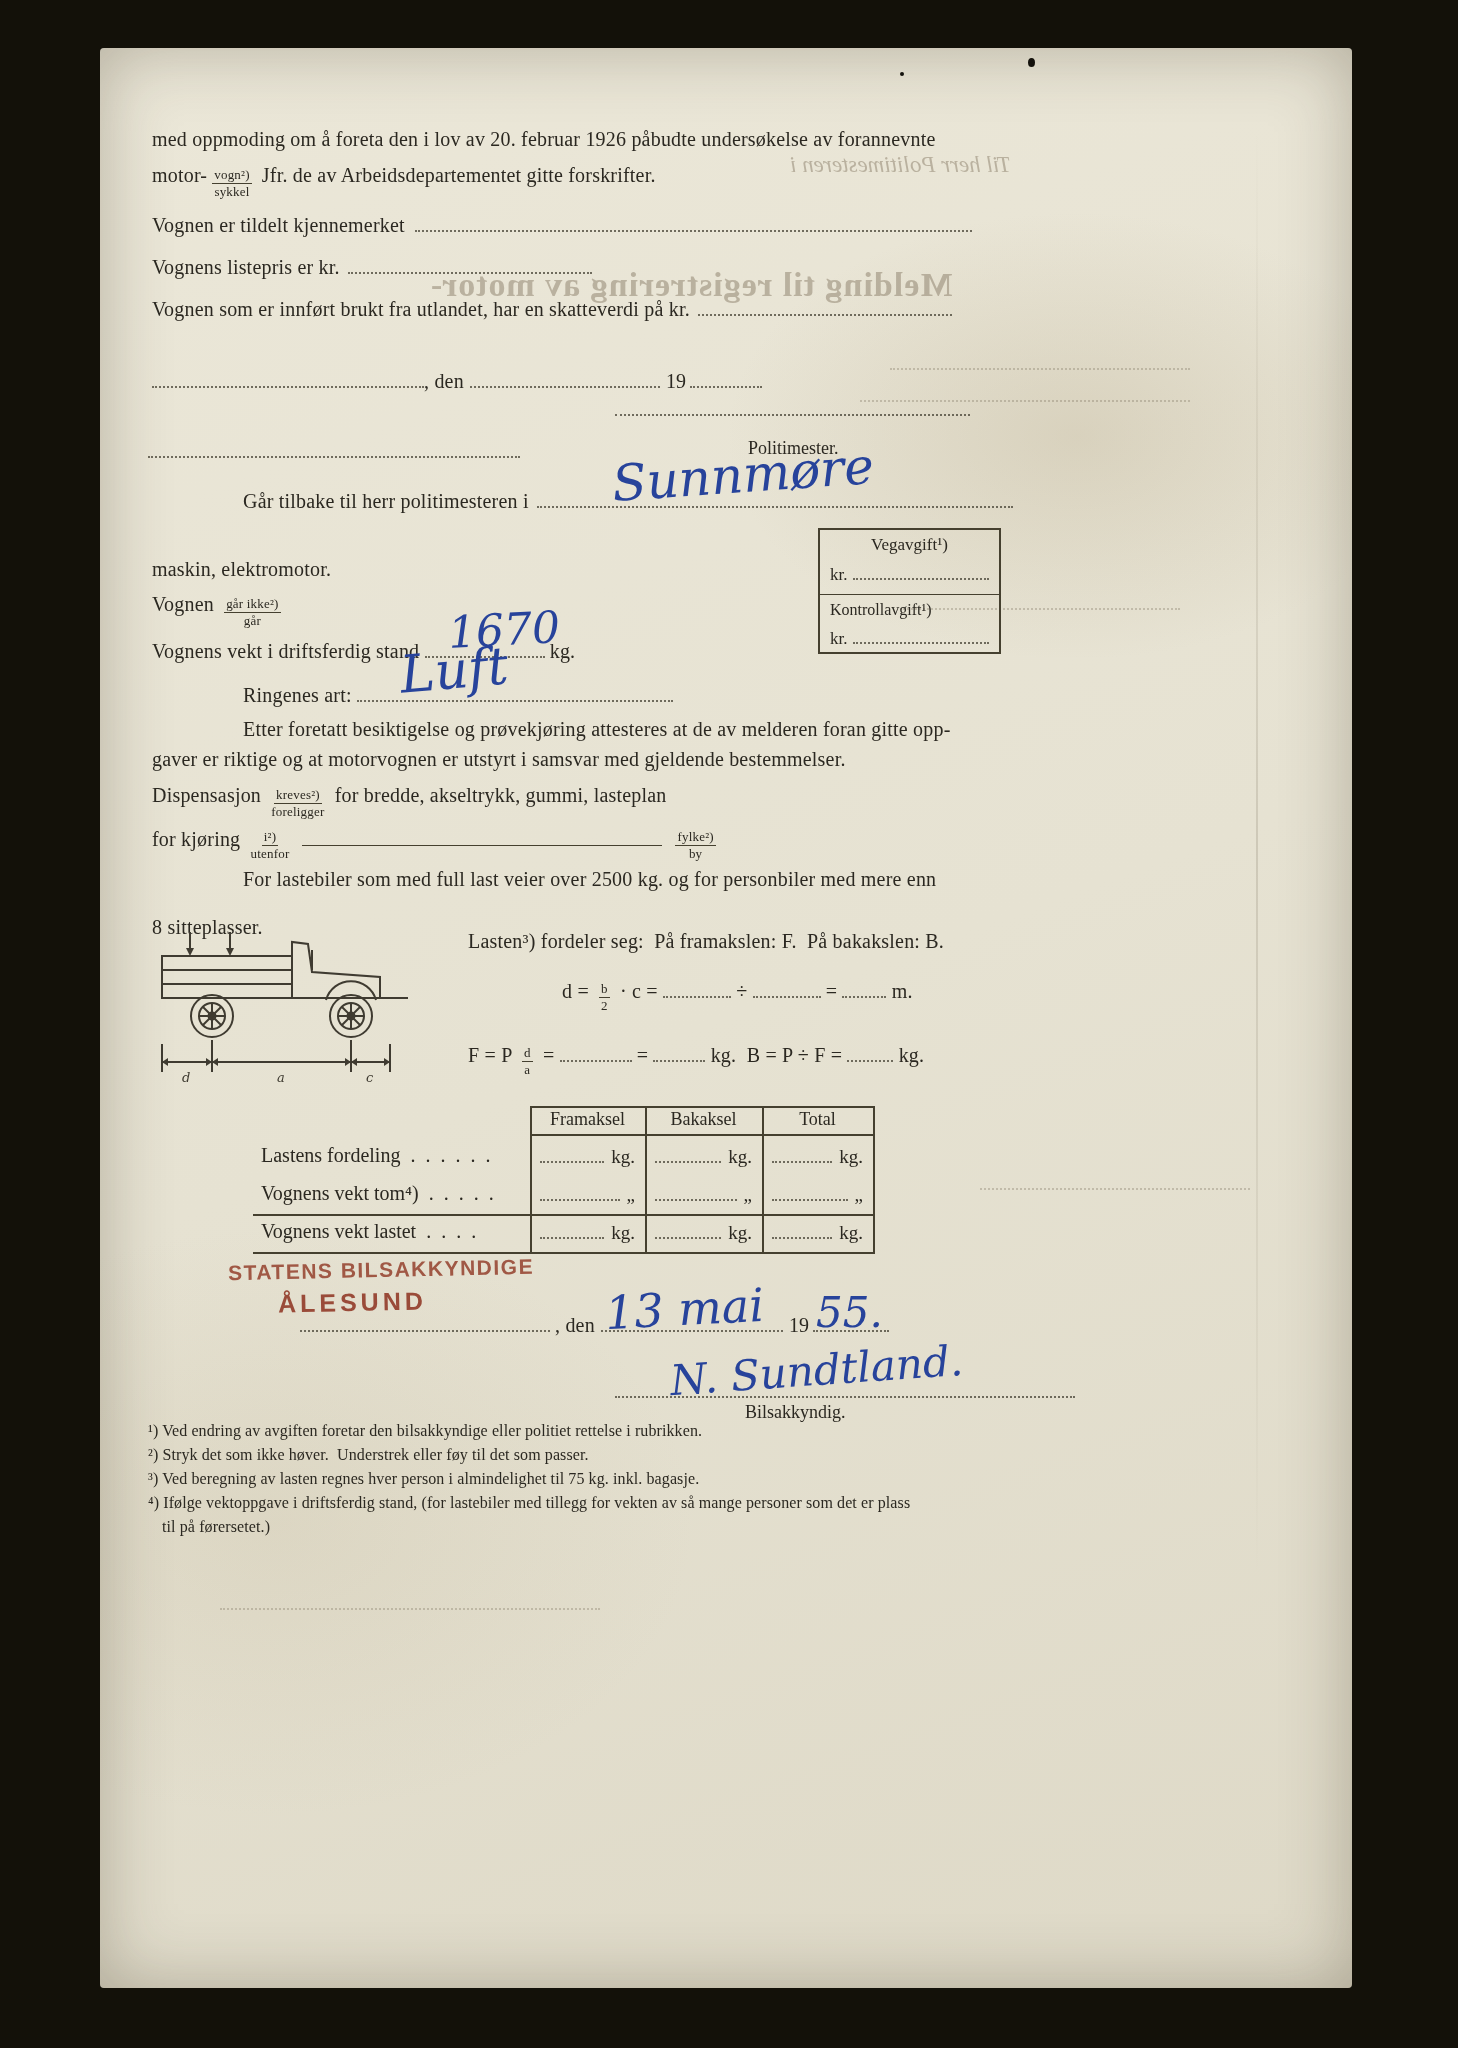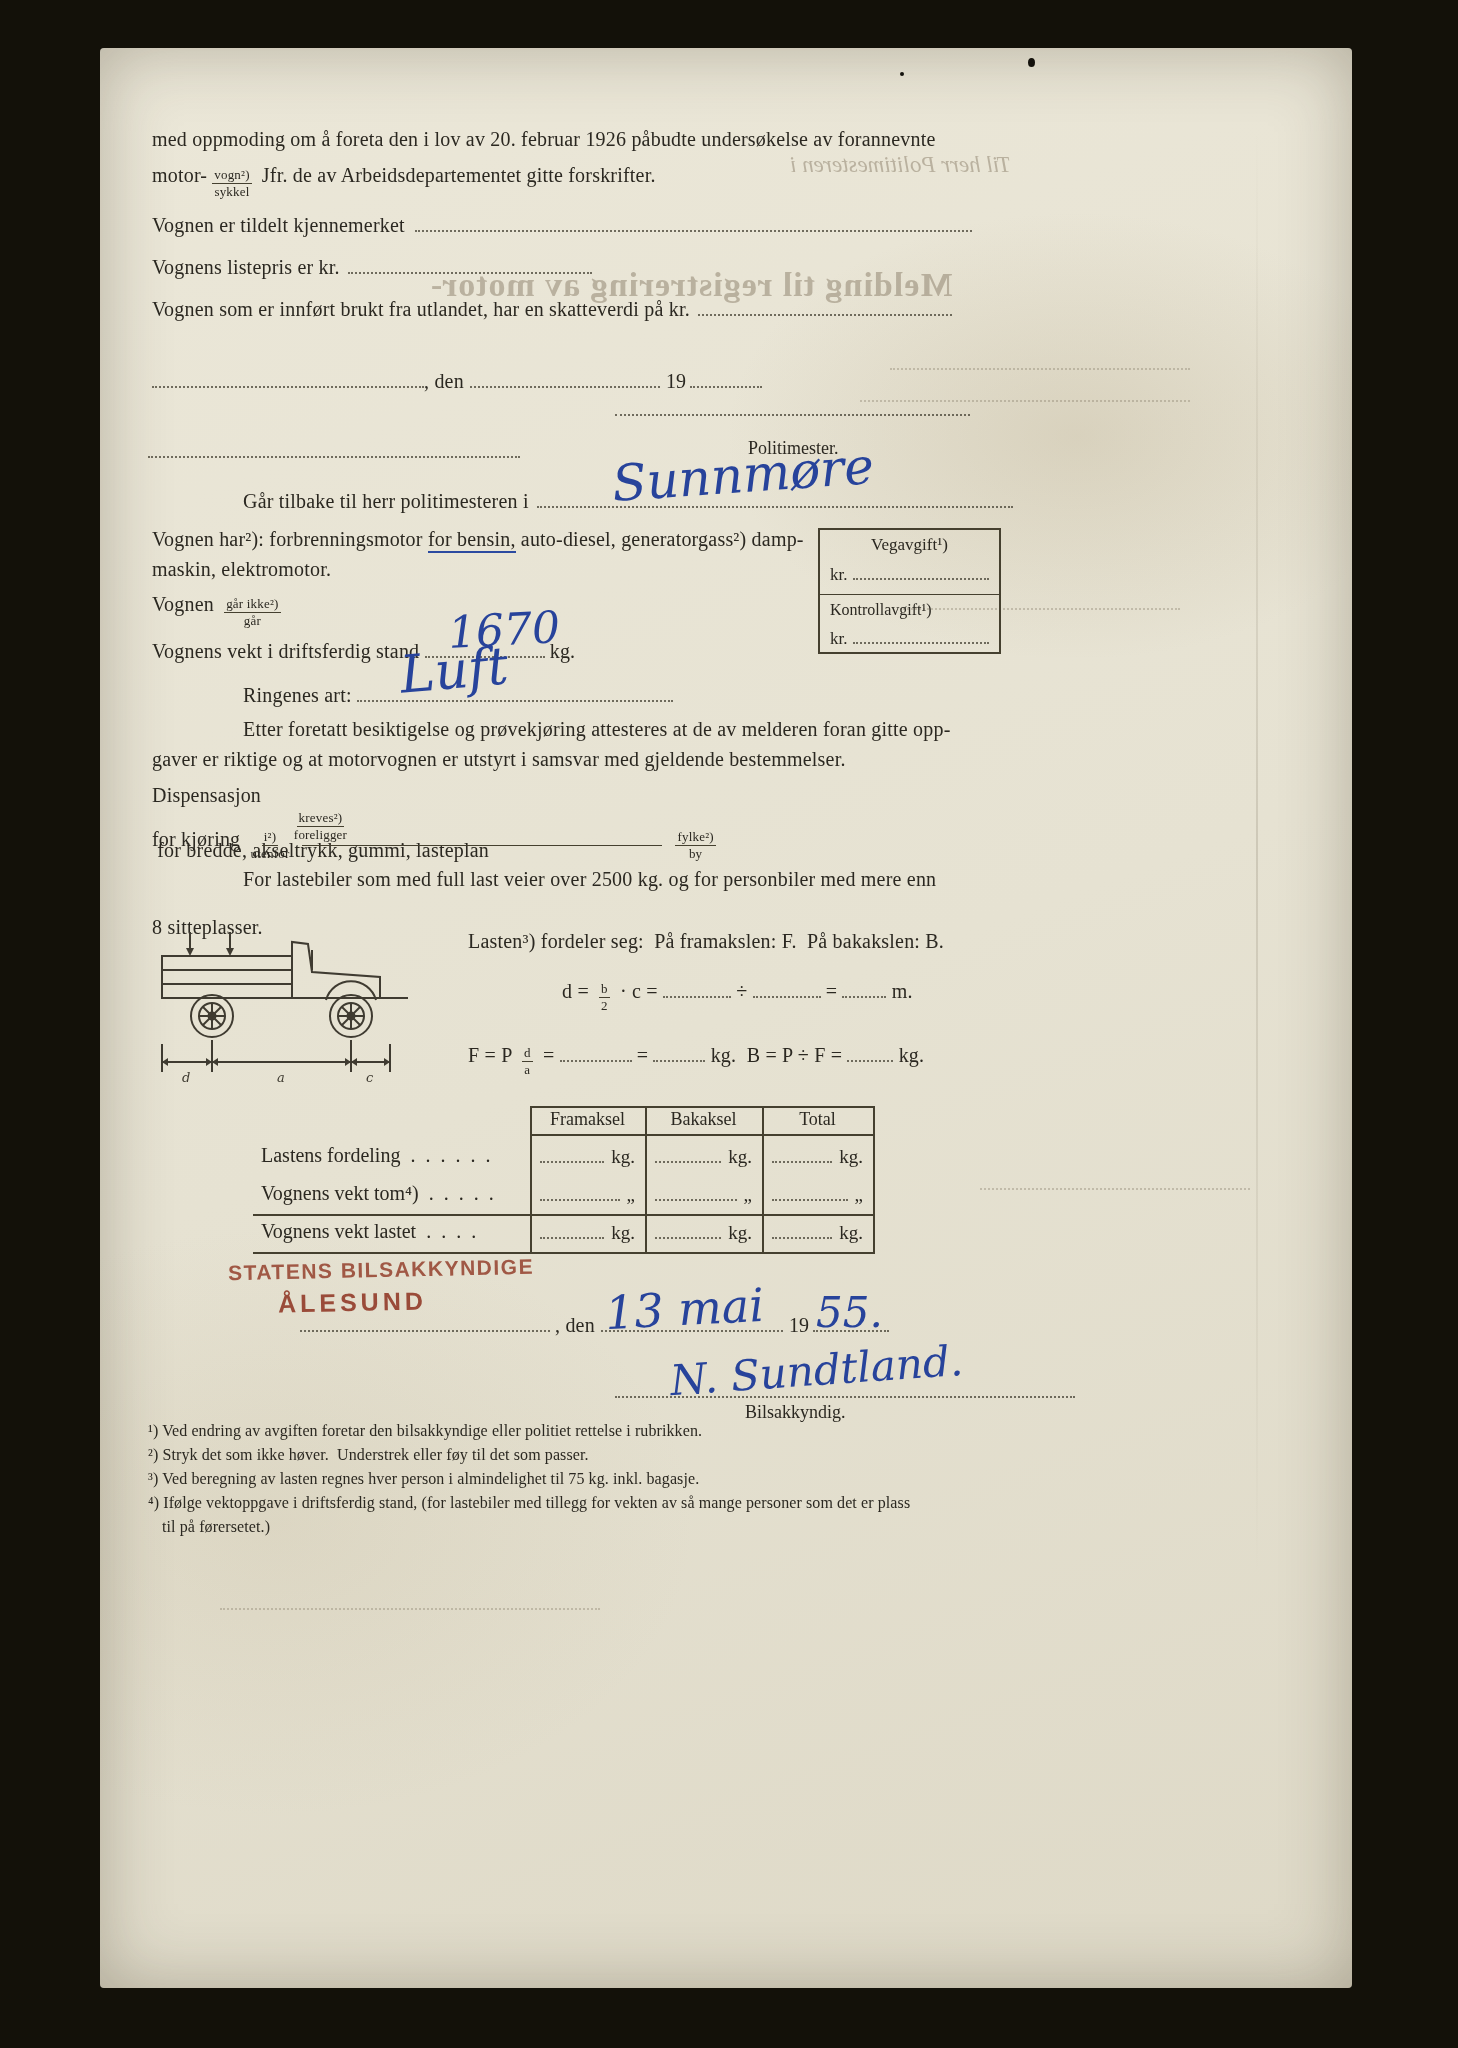--- a/index.html
+++ b/index.html
@@ -123,25 +123,20 @@
   <div class="dotline" style="left:515px; top:366px; width:355px;"></div>
   <div class="plabel" style="left:648px; top:390px;">Politimester.</div>
   <div class="dotline" style="left:48px; top:408px; width:372px;"></div>
 
   <div class="row" style="left:143px; top:440px; width:770px;">
     <span>Går tilbake til herr politimesteren i</span>
     <span class="fill" style="margin-left:8px;"></span>
   </div>
   <div class="hand" style="left:512px; top:398px; font-size:50px; transform:rotate(-4deg);">Sunnmøre</div>
 
-  <div class="row" style="left:52px; top:480px;">
-    <span>Vognen har²): forbrenningsmotor </span>
-    <span class="inkline">for bensin,</span>
-    <span> auto-diesel, generatorgass²) damp-</span>
-  </div>
   <div class="row" style="left:52px; top:510px;justify-content:center;">
     <span>maskin, elektromotor.</span>
   </div>
 
   <div class="avgift">
     <div class="avg-title">Vegavgift¹)</div>
     <div class="avg-kr">
       <span>kr.</span>
       <span class="krfill"></span>
     </div>
@@ -174,21 +169,21 @@
   </div>
   <div class="hand" style="left:300px; top:592px; font-size:52px; transform:rotate(-5deg);">Luft</div>
 
   <div class="row" style="left:143px; top:670px;">
     <span>Etter foretatt besiktigelse og prøvekjøring attesteres at de av melderen foran gitte opp-</span>
   </div>
   <div class="row" style="left:52px; top:700px;">
     <span>gaver er riktige og at motorvognen er utstyrt i samsvar med gjeldende bestemmelser.</span>
   </div>
 
-  <div class="row" style="left:52px; top:736px;flex-direction:column;">
+  <div class="row" style="left:52px; top:736px;">
     <span>Dispensasjon </span>
     <span class="frac">
       <span class="ftop">kreves²)</span>
       <span>foreligger</span>
     </span>
     <span> for bredde, akseltrykk, gummi, lasteplan</span>
   </div>
 
   <div class="row" style="left:52px; top:778px;">
     <span>for kjøring </span>

